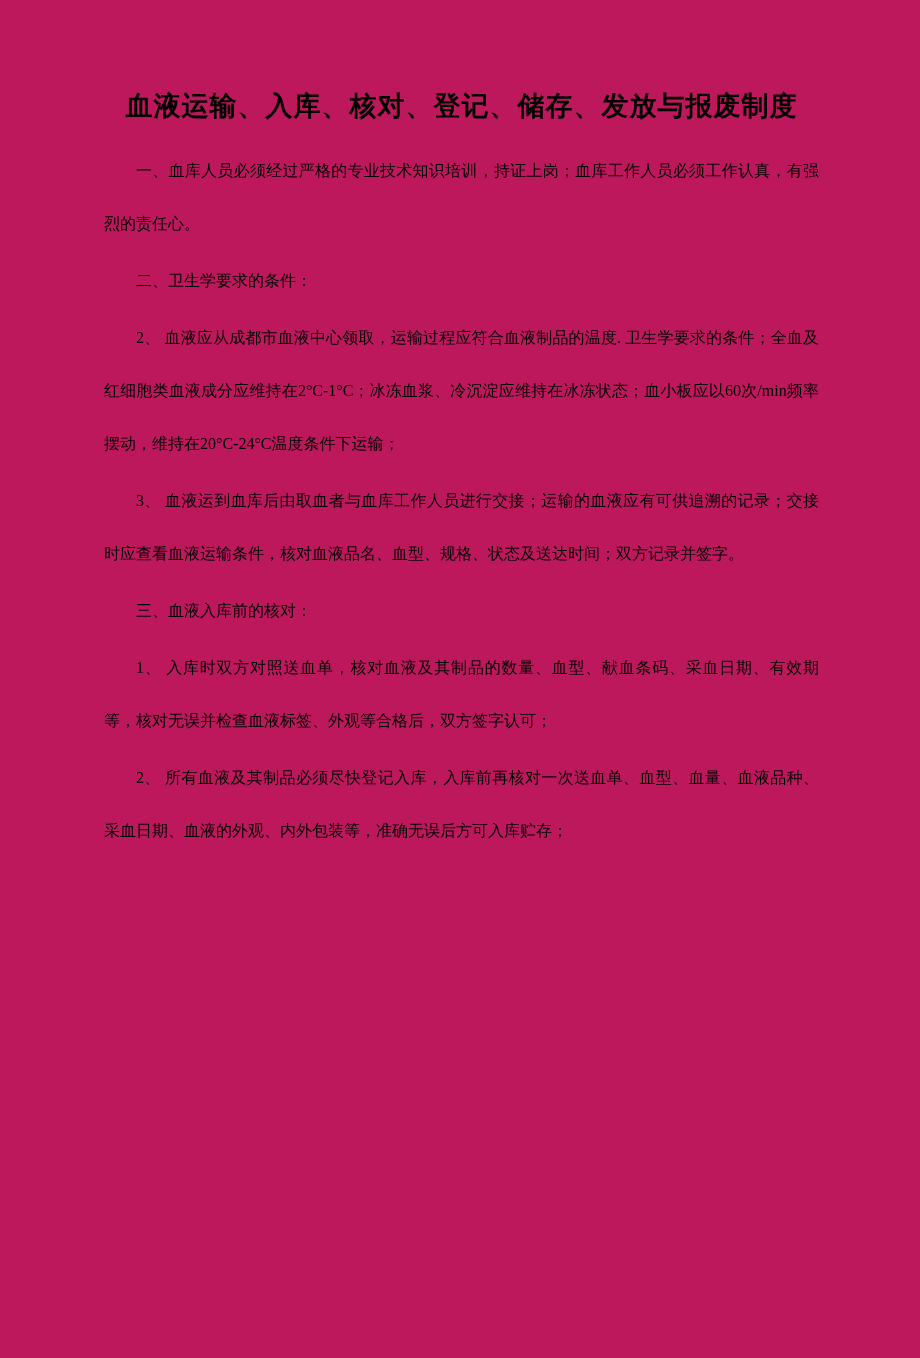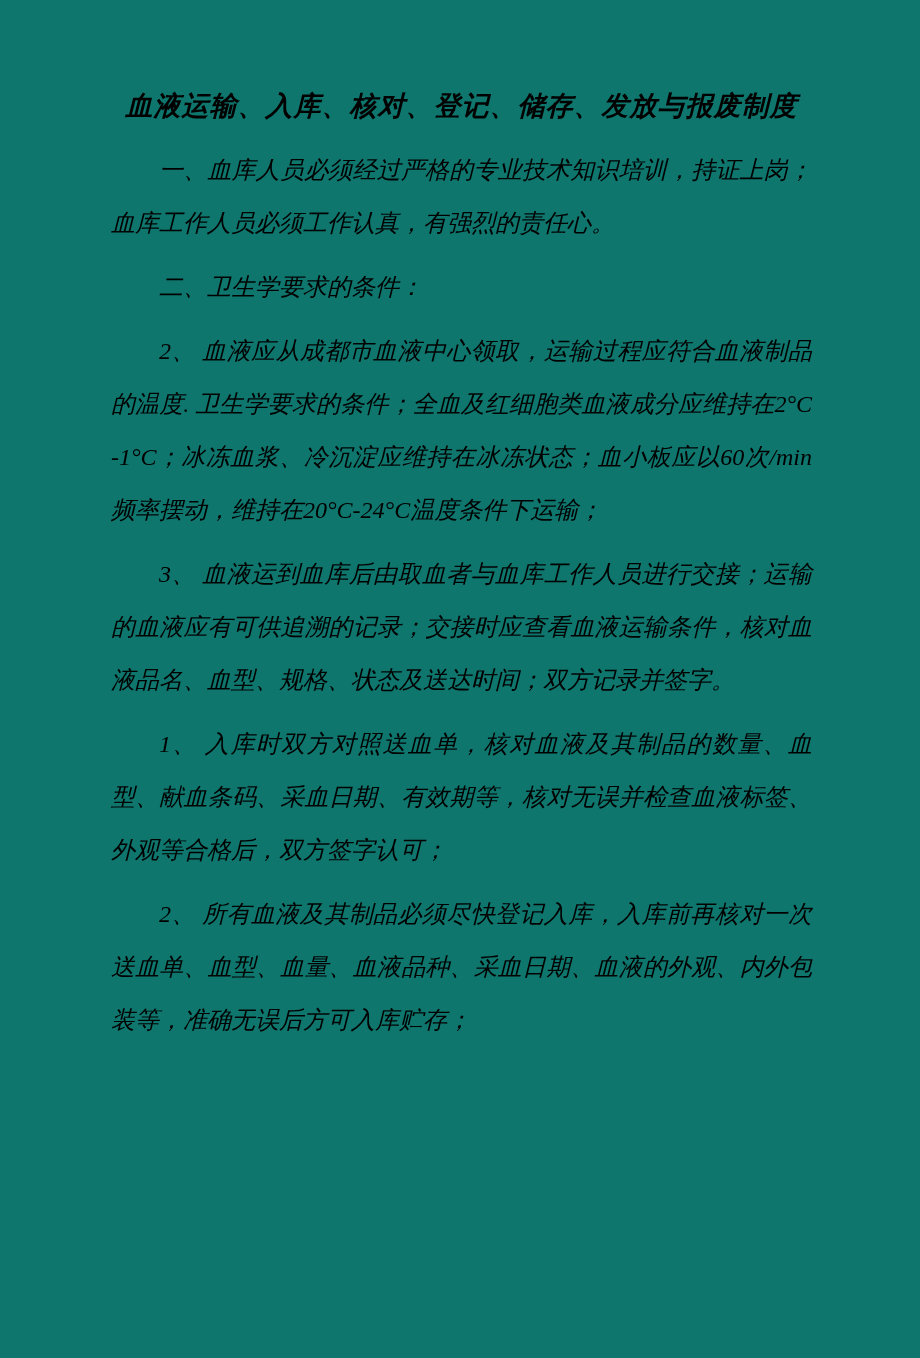--- a/index.html
+++ b/index.html
@@ -4,39 +4,38 @@
 <style>
   html, body {
     margin: 0;
     padding: 0;
     background: #ffffff;
   }
   .page {
     width: 920px;
     min-height: 1358px;
     margin: 0 auto;
-    background: #0f766e;
+    background: #be185d;
     box-sizing: border-box;
     padding: 88px 97px 60px 100px;
     font-family: "Liberation Serif", "DejaVu Serif", serif;
     color: #000000;
-    font-style: italic;
   }
   .doc-title {
     font-size: 27px;
     font-weight: bold;
     text-align: center;
     line-height: 1.4;
     margin: 0 0 18px 0;
     letter-spacing: 1px;
     white-space: nowrap;
   }
   .doc-body p {
-    margin: 11px;
-    font-size: 24px;
+    margin: 4px;
+    font-size: 16px;
     line-height: 53px;
     text-indent: 2em;
     text-align: justify;
     word-break: break-all;
   }
 </style>
 </head>
 <body>
 
 <div class="page">
@@ -46,19 +45,20 @@
 
       <p>一、血库人员必须经过严格的专业技术知识培训，持证上岗；血库工作人员必须工作认真，有强烈的责任心。</p>
 
       <p>二、卫生学要求的条件：</p>
 
 
       <p>2、 血液应从成都市血液中心领取，运输过程应符合血液制品的温度. 卫生学要求的条件；全血及红细胞类血液成分应维持在2°C-1°C；冰冻血浆、冷沉淀应维持在冰冻状态；血小板应以60次/min频率摆动，维持在20°C-24°C温度条件下运输；</p>
 
       <p>3、 血液运到血库后由取血者与血库工作人员进行交接；运输的血液应有可供追溯的记录；交接时应查看血液运输条件，核对血液品名、血型、规格、状态及送达时间；双方记录并签字。</p>
 
+      <p>三、血液入库前的核对：</p>
 
       <p>1、 入库时双方对照送血单，核对血液及其制品的数量、血型、献血条码、采血日期、有效期等，核对无误并检查血液标签、外观等合格后，双方签字认可；</p>
 
       <p>2、 所有血液及其制品必须尽快登记入库，入库前再核对一次送血单、血型、血量、血液品种、采血日期、血液的外观、内外包装等，准确无误后方可入库贮存；</p>
 
     </div>
 </div>
 
 </body></html>

